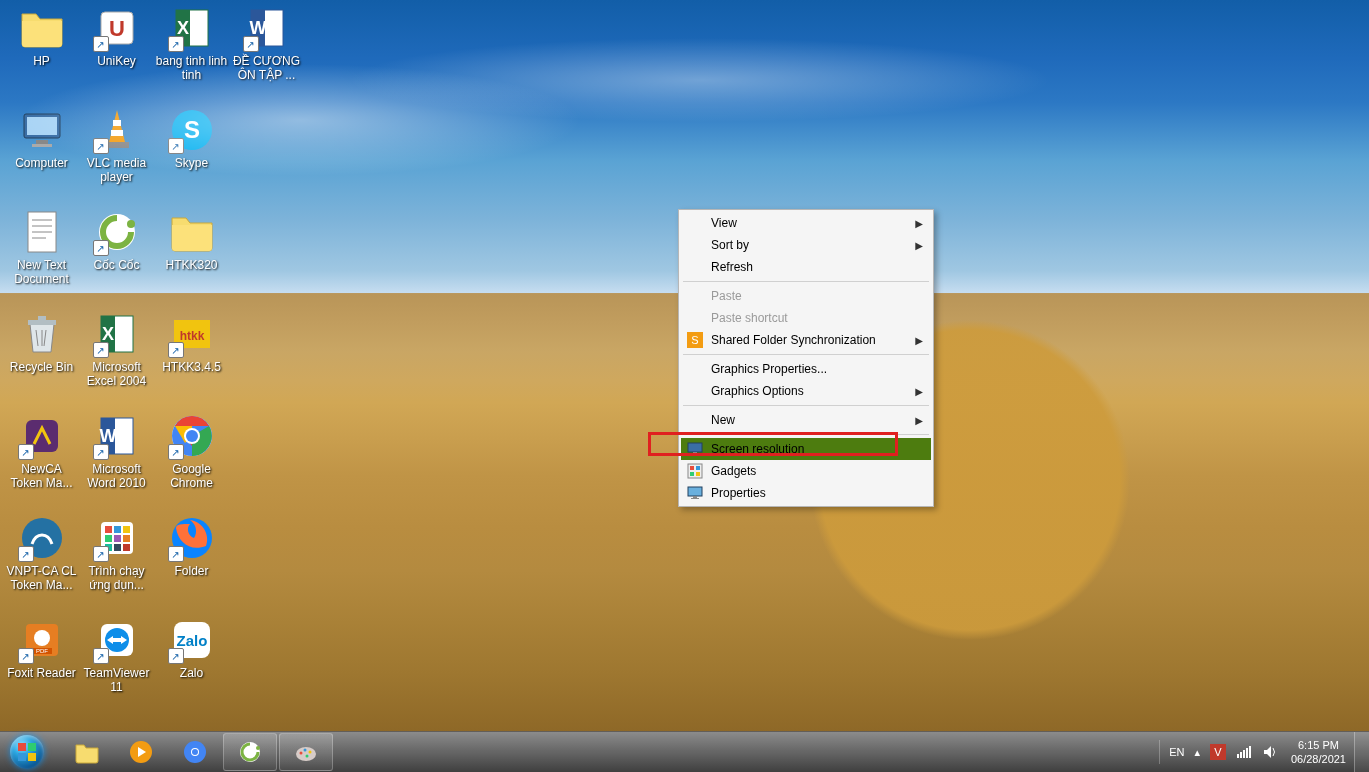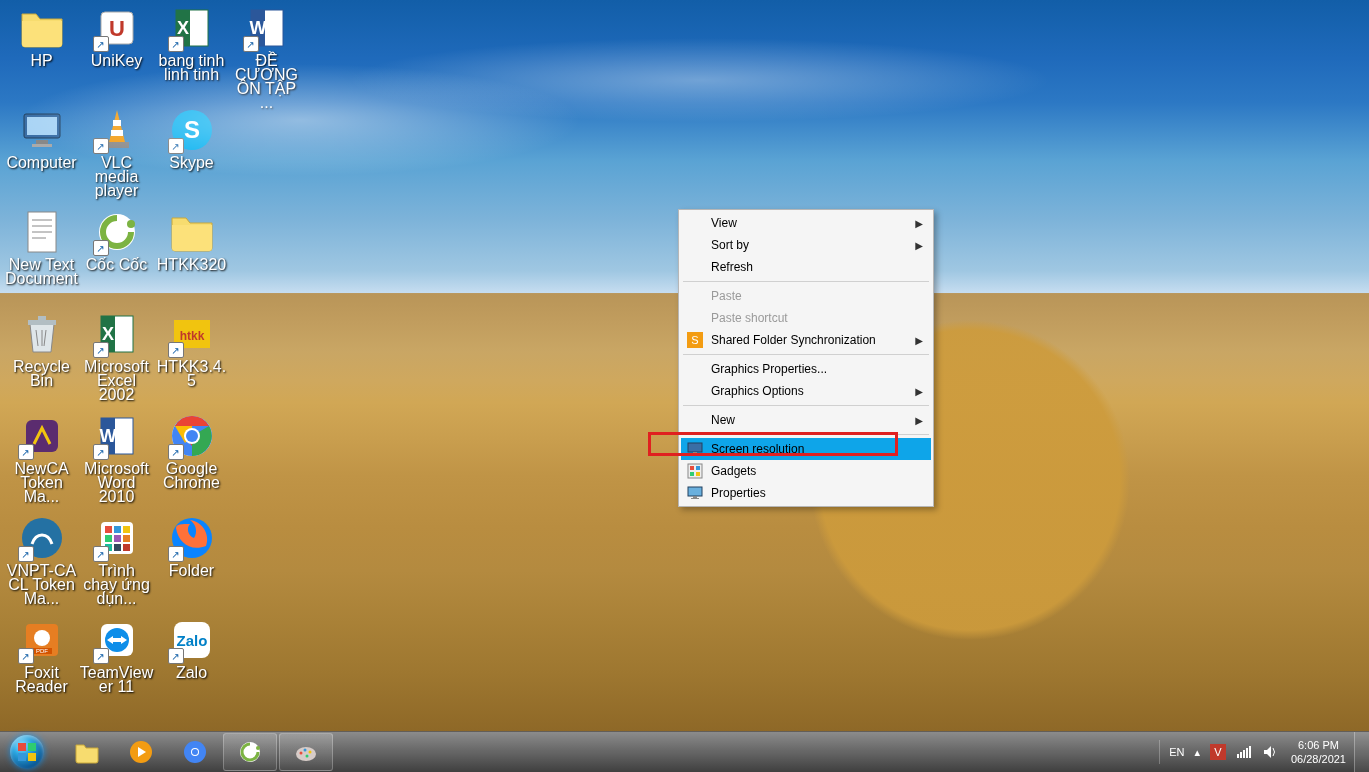--- a/index.html
+++ b/index.html
@@ -73,21 +73,21 @@
     width: 48px;
     height: 48px;
     display:flex;
     align-items:center;
     justify-content:center;
   }
   .dicon .lbl {
     margin-top: 2px;
     color: #fff;
     text-shadow: 1px 1px 2px #000;
-    font-size: 16px;
+    font-size: 12px;
     line-height: 14px;
     max-width: 74px;
     word-wrap: break-word;
   }
   .context-menu {
     position: absolute;
     left: 648px;
     top: 209px;
     width: 250px;
     background: #f5f5f5;
@@ -129,21 +129,21 @@
     position:absolute;
     left:648px;
     top:432px;
     width:250px;
     height:24px;
     border:3px solid #e02020;
     box-sizing:border-box;
     pointer-events:none;
   }
   .cm-item.highlighted{
-    background:#0ea5e9;
+    background:#4d7c0f;
   }
   .taskbar {
     position: absolute;
     left: 0;
     bottom: 0;
     width: 100%;
     height: 40px;
     background: linear-gradient(to bottom, rgba(90,90,90,0.7), rgba(30,30,30,0.85));
     border-top: 1px solid rgba(255,255,255,0.25);
     display: flex;
@@ -358,21 +358,21 @@
       </div>
       <div class="dicon">
         <div class="ico ico-wrap">
           <svg viewBox="0 0 48 48">
             <rect x="8" y="6" width="32" height="36" fill="#fff" stroke="#217346"></rect>
             <rect x="8" y="6" width="14" height="36" fill="#217346"></rect>
             <text x="15" y="30" font-size="18" fill="#fff" text-anchor="middle" font-weight="bold">X</text>
           </svg>
           <div class="shortcut-arrow">↗</div>
         </div>
-        <div class="lbl">Microsoft Excel 2002</div>
+        <div class="lbl">Microsoft Excel 2004</div>
       </div>
       <div class="dicon">
         <div class="ico ico-wrap">
           <svg viewBox="0 0 48 48">
             <rect x="6" y="10" width="36" height="28" fill="#f1c40f"></rect>
             <text x="24" y="30" font-size="12" fill="#c0392b" text-anchor="middle" font-weight="bold">htkk</text>
           </svg>
           <div class="shortcut-arrow">↗</div>
         </div>
         <div class="lbl">HTKK3.4.5</div>
@@ -623,18 +623,18 @@
           <rect x="13" y="2" width="2" height="12" fill="#fff"></rect>
         </svg>
     </div>
     <div class="tray-item">
       <svg width="16" height="16" viewBox="0 0 16 16">
           <polygon points="2,6 5,6 9,2 9,14 5,10 2,10" fill="#fff"></polygon>
           <path d="M11 4 q3 4 0 8" stroke="#fff" fill="none"></path>
         </svg>
     </div>
     <div class="clock">
-      <div>6:06 PM</div>
+      <div>6:15 PM</div>
       <div>06/28/2021</div>
     </div>
     <div class="show-desk"></div>
   </div>
 </div>
 
 </body></html>

